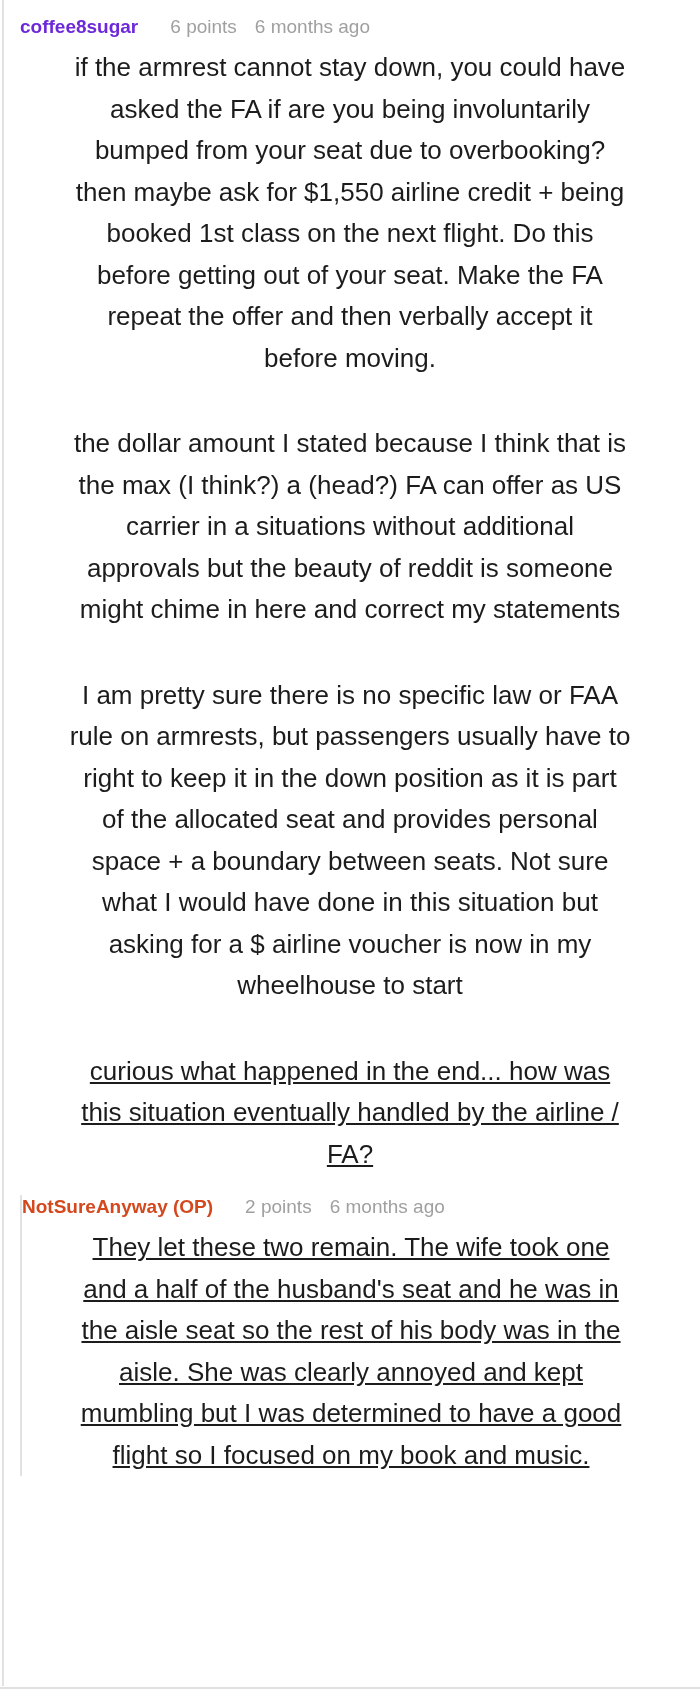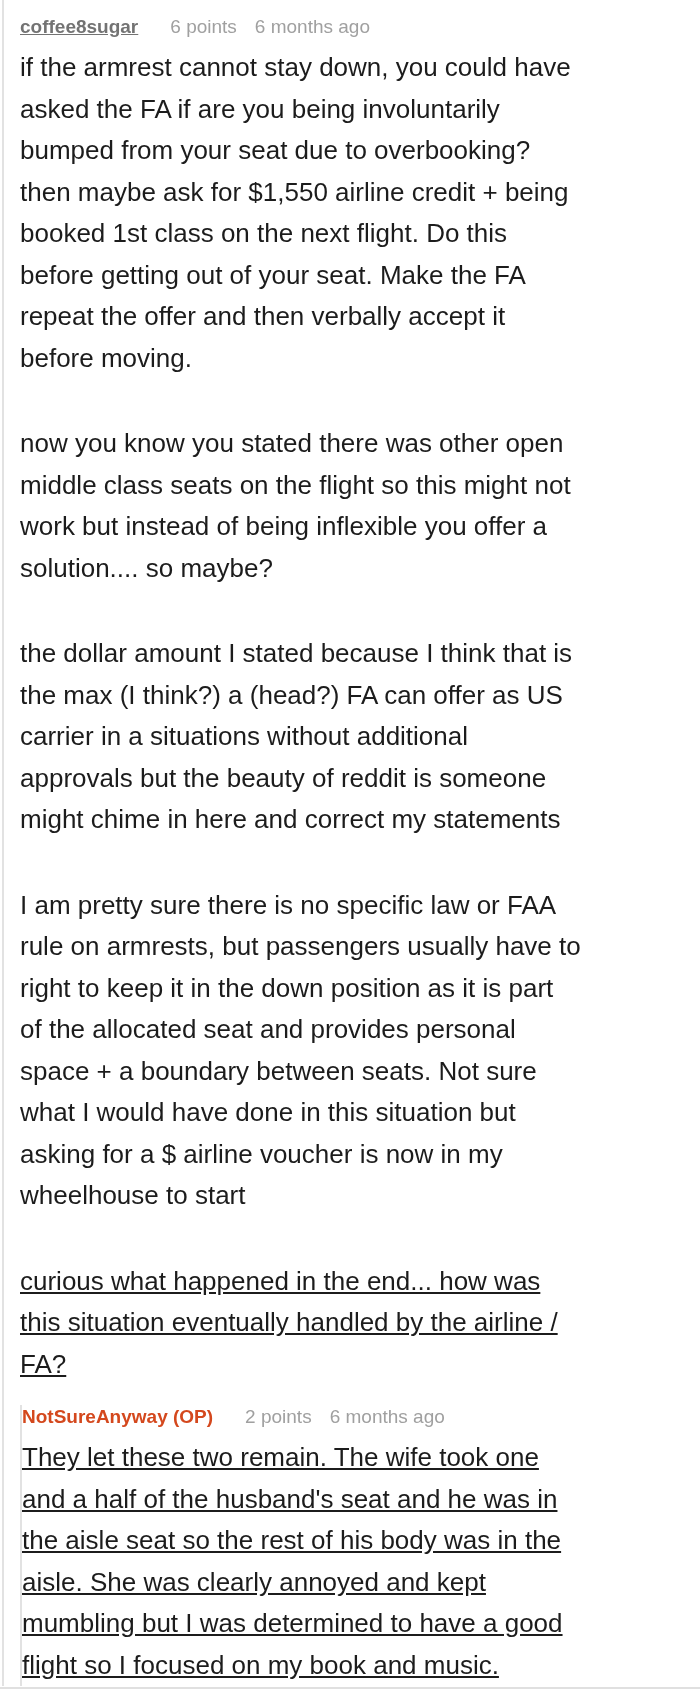--- a/index.html
+++ b/index.html
@@ -31,32 +31,33 @@
     align-items: baseline;
     line-height: 24px;
     white-space: nowrap;
   }
   .username {
     font-weight: bold;
     font-size: 19px;
     margin-right: 32px;
     cursor: pointer;
   }
-  .username.blue  { color: #737373; text-decoration: underline; }
+  .username.blue  { color: #6d28d9; }
   .username.orange{ color: #d4481d; }
   .meta {
     color: #a0a0a0;
     font-size: 19px;
     margin-right: 18px;
   }
   .comment-body {
     margin-top: 8px;
     color: #1c1c1c;
     font-size: 26px;
     line-height: 41.5px;
+    text-align: center;
   }
   .comment-body p {
     margin: 0 0 44px 0;
     white-space: pre-line;
   }
   .comment-body p:last-child { margin-bottom: 0; text-decoration: underline; }
   .reply {
     margin-top: 20px;
     border-left: 2px solid #e2e2e2;
   }
@@ -85,24 +86,20 @@
 
     <div class="comment-body">
       <p>if the armrest cannot stay down, you could have
 asked the FA if are you being involuntarily
 bumped from your seat due to overbooking?
 then maybe ask for $1,550 airline credit + being
 booked 1st class on the next flight. Do this
 before getting out of your seat. Make the FA
 repeat the offer and then verbally accept it
 before moving.</p>
-      <p>now you know you stated there was other open
-middle class seats on the flight so this might not
-work but instead of being inflexible you offer a
-solution.... so maybe?</p>
       <p>the dollar amount I stated because I think that is
 the max (I think?) a (head?) FA can offer as US
 carrier in a situations without additional
 approvals but the beauty of reddit is someone
 might chime in here and correct my statements</p>
       <p>I am pretty sure there is no specific law or FAA
 rule on armrests, but passengers usually have to
 right to keep it in the down position as it is part
 of the allocated seat and provides personal
 space + a boundary between seats. Not sure

